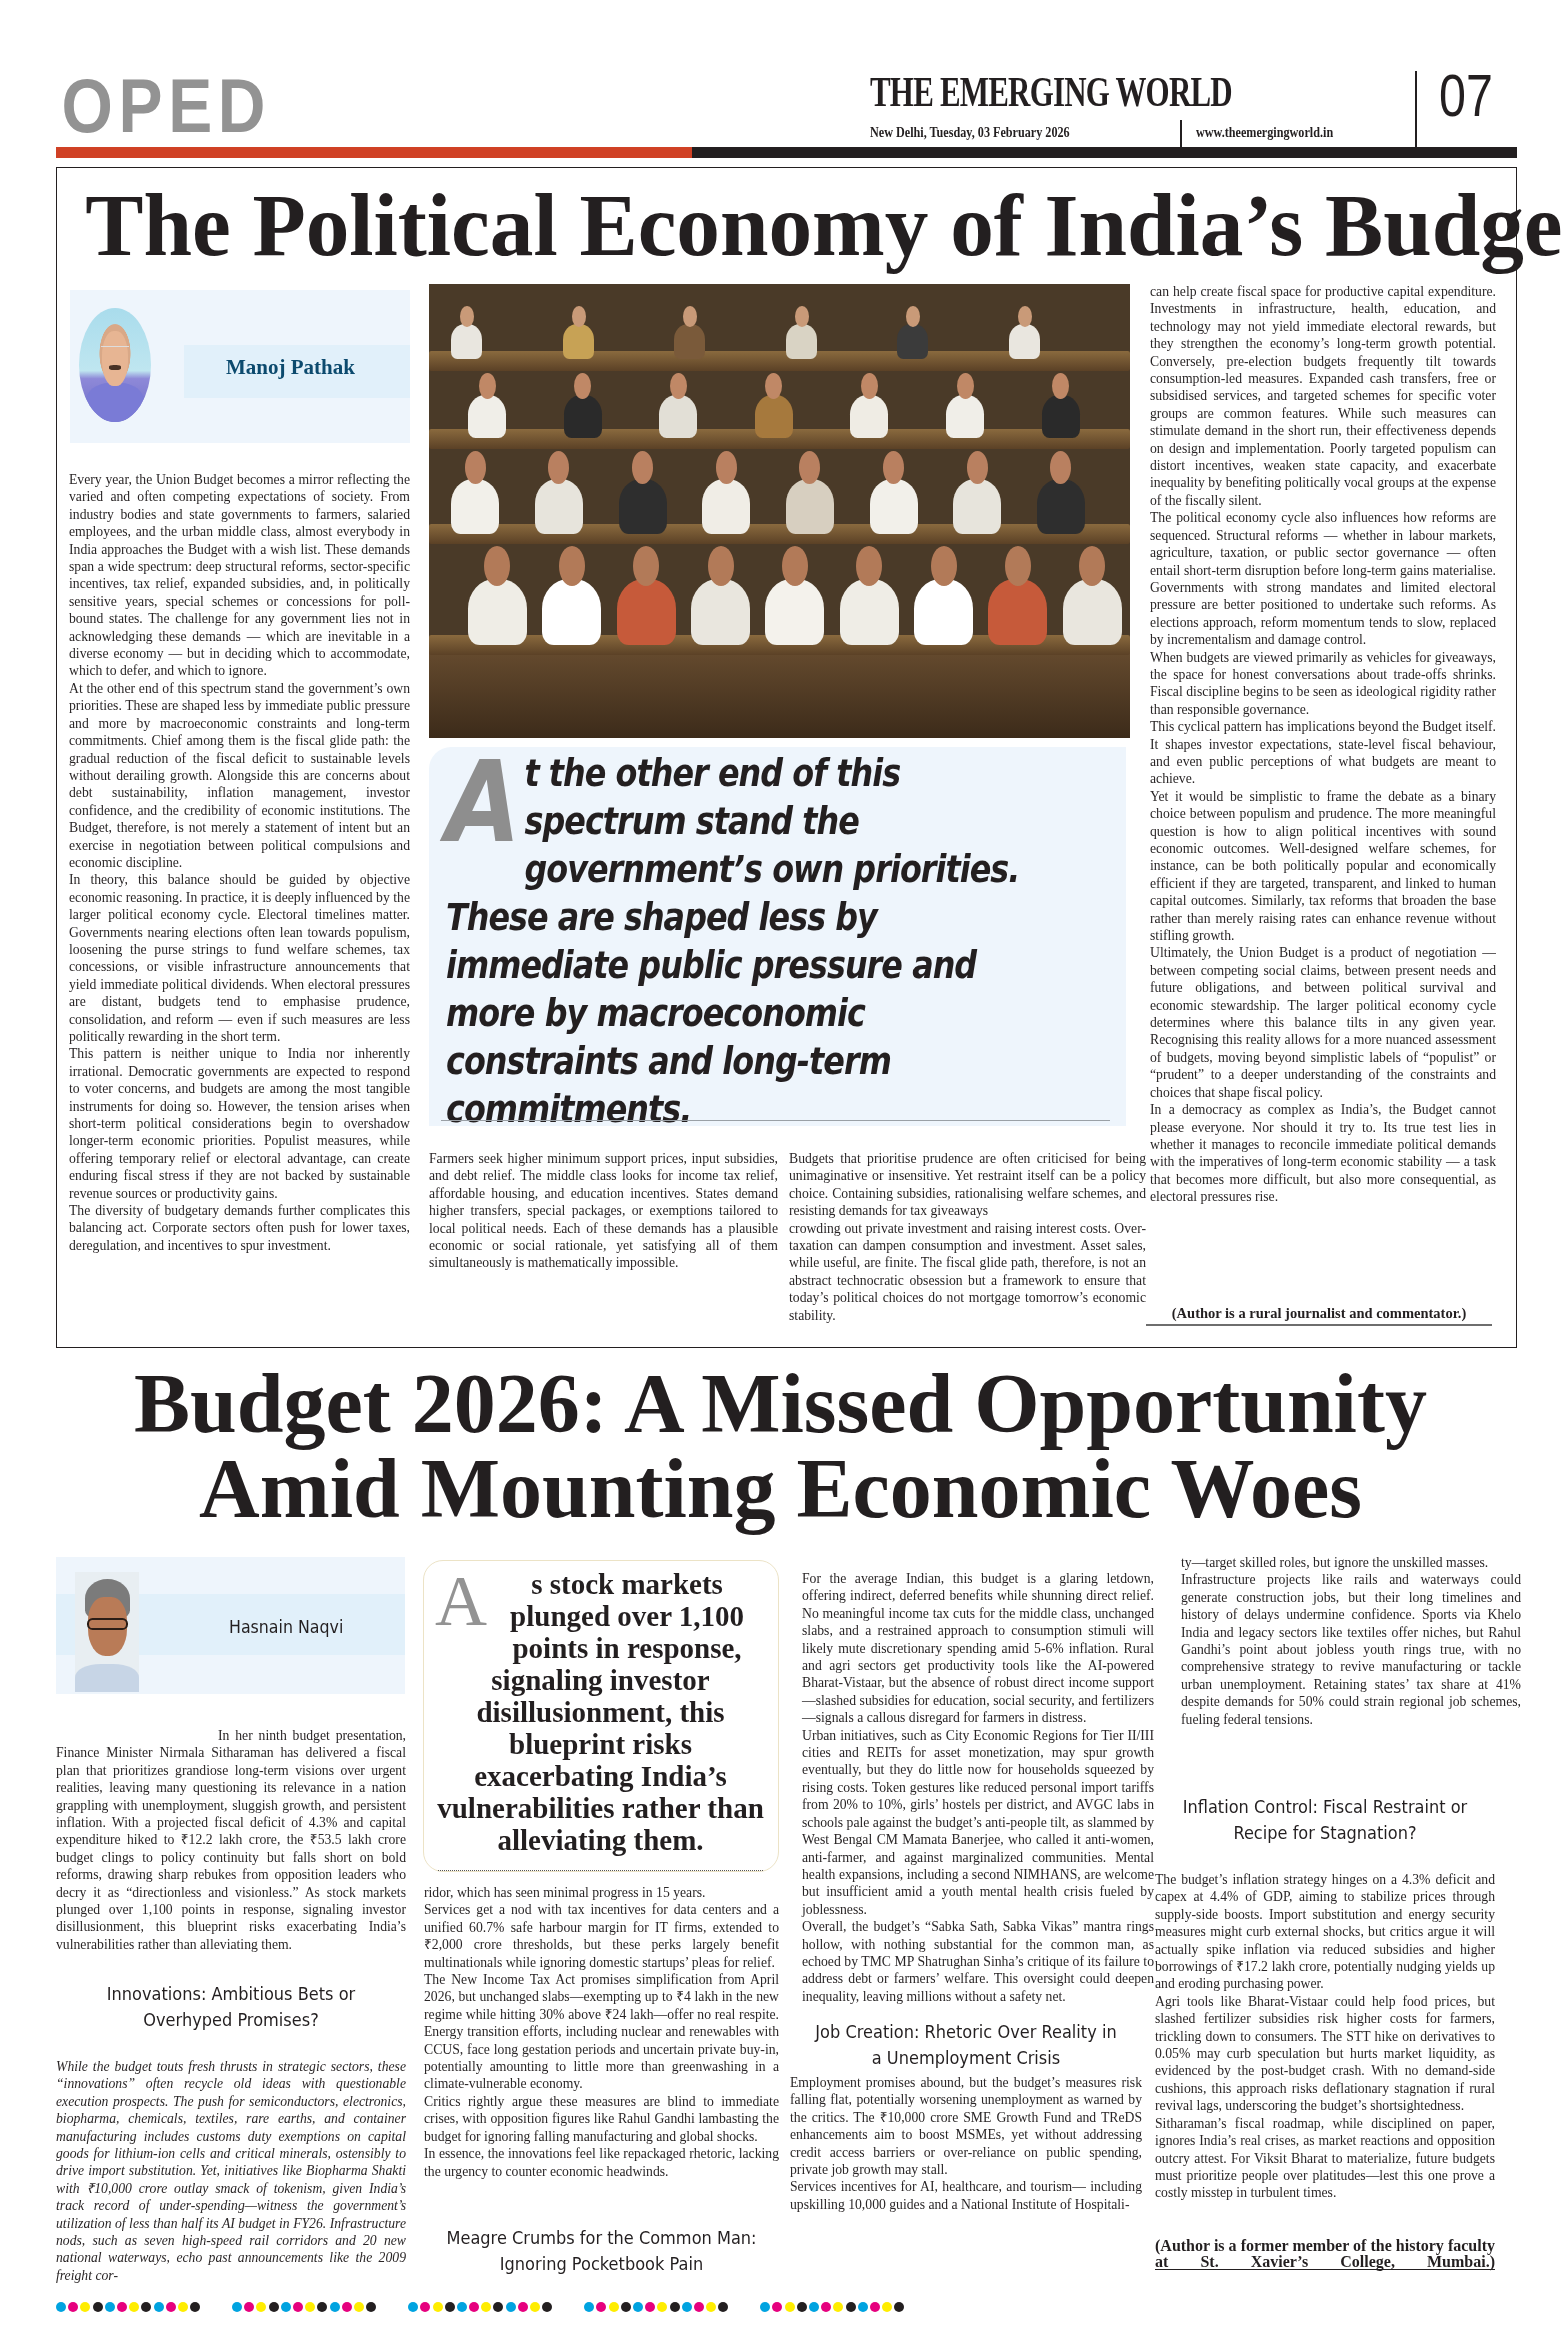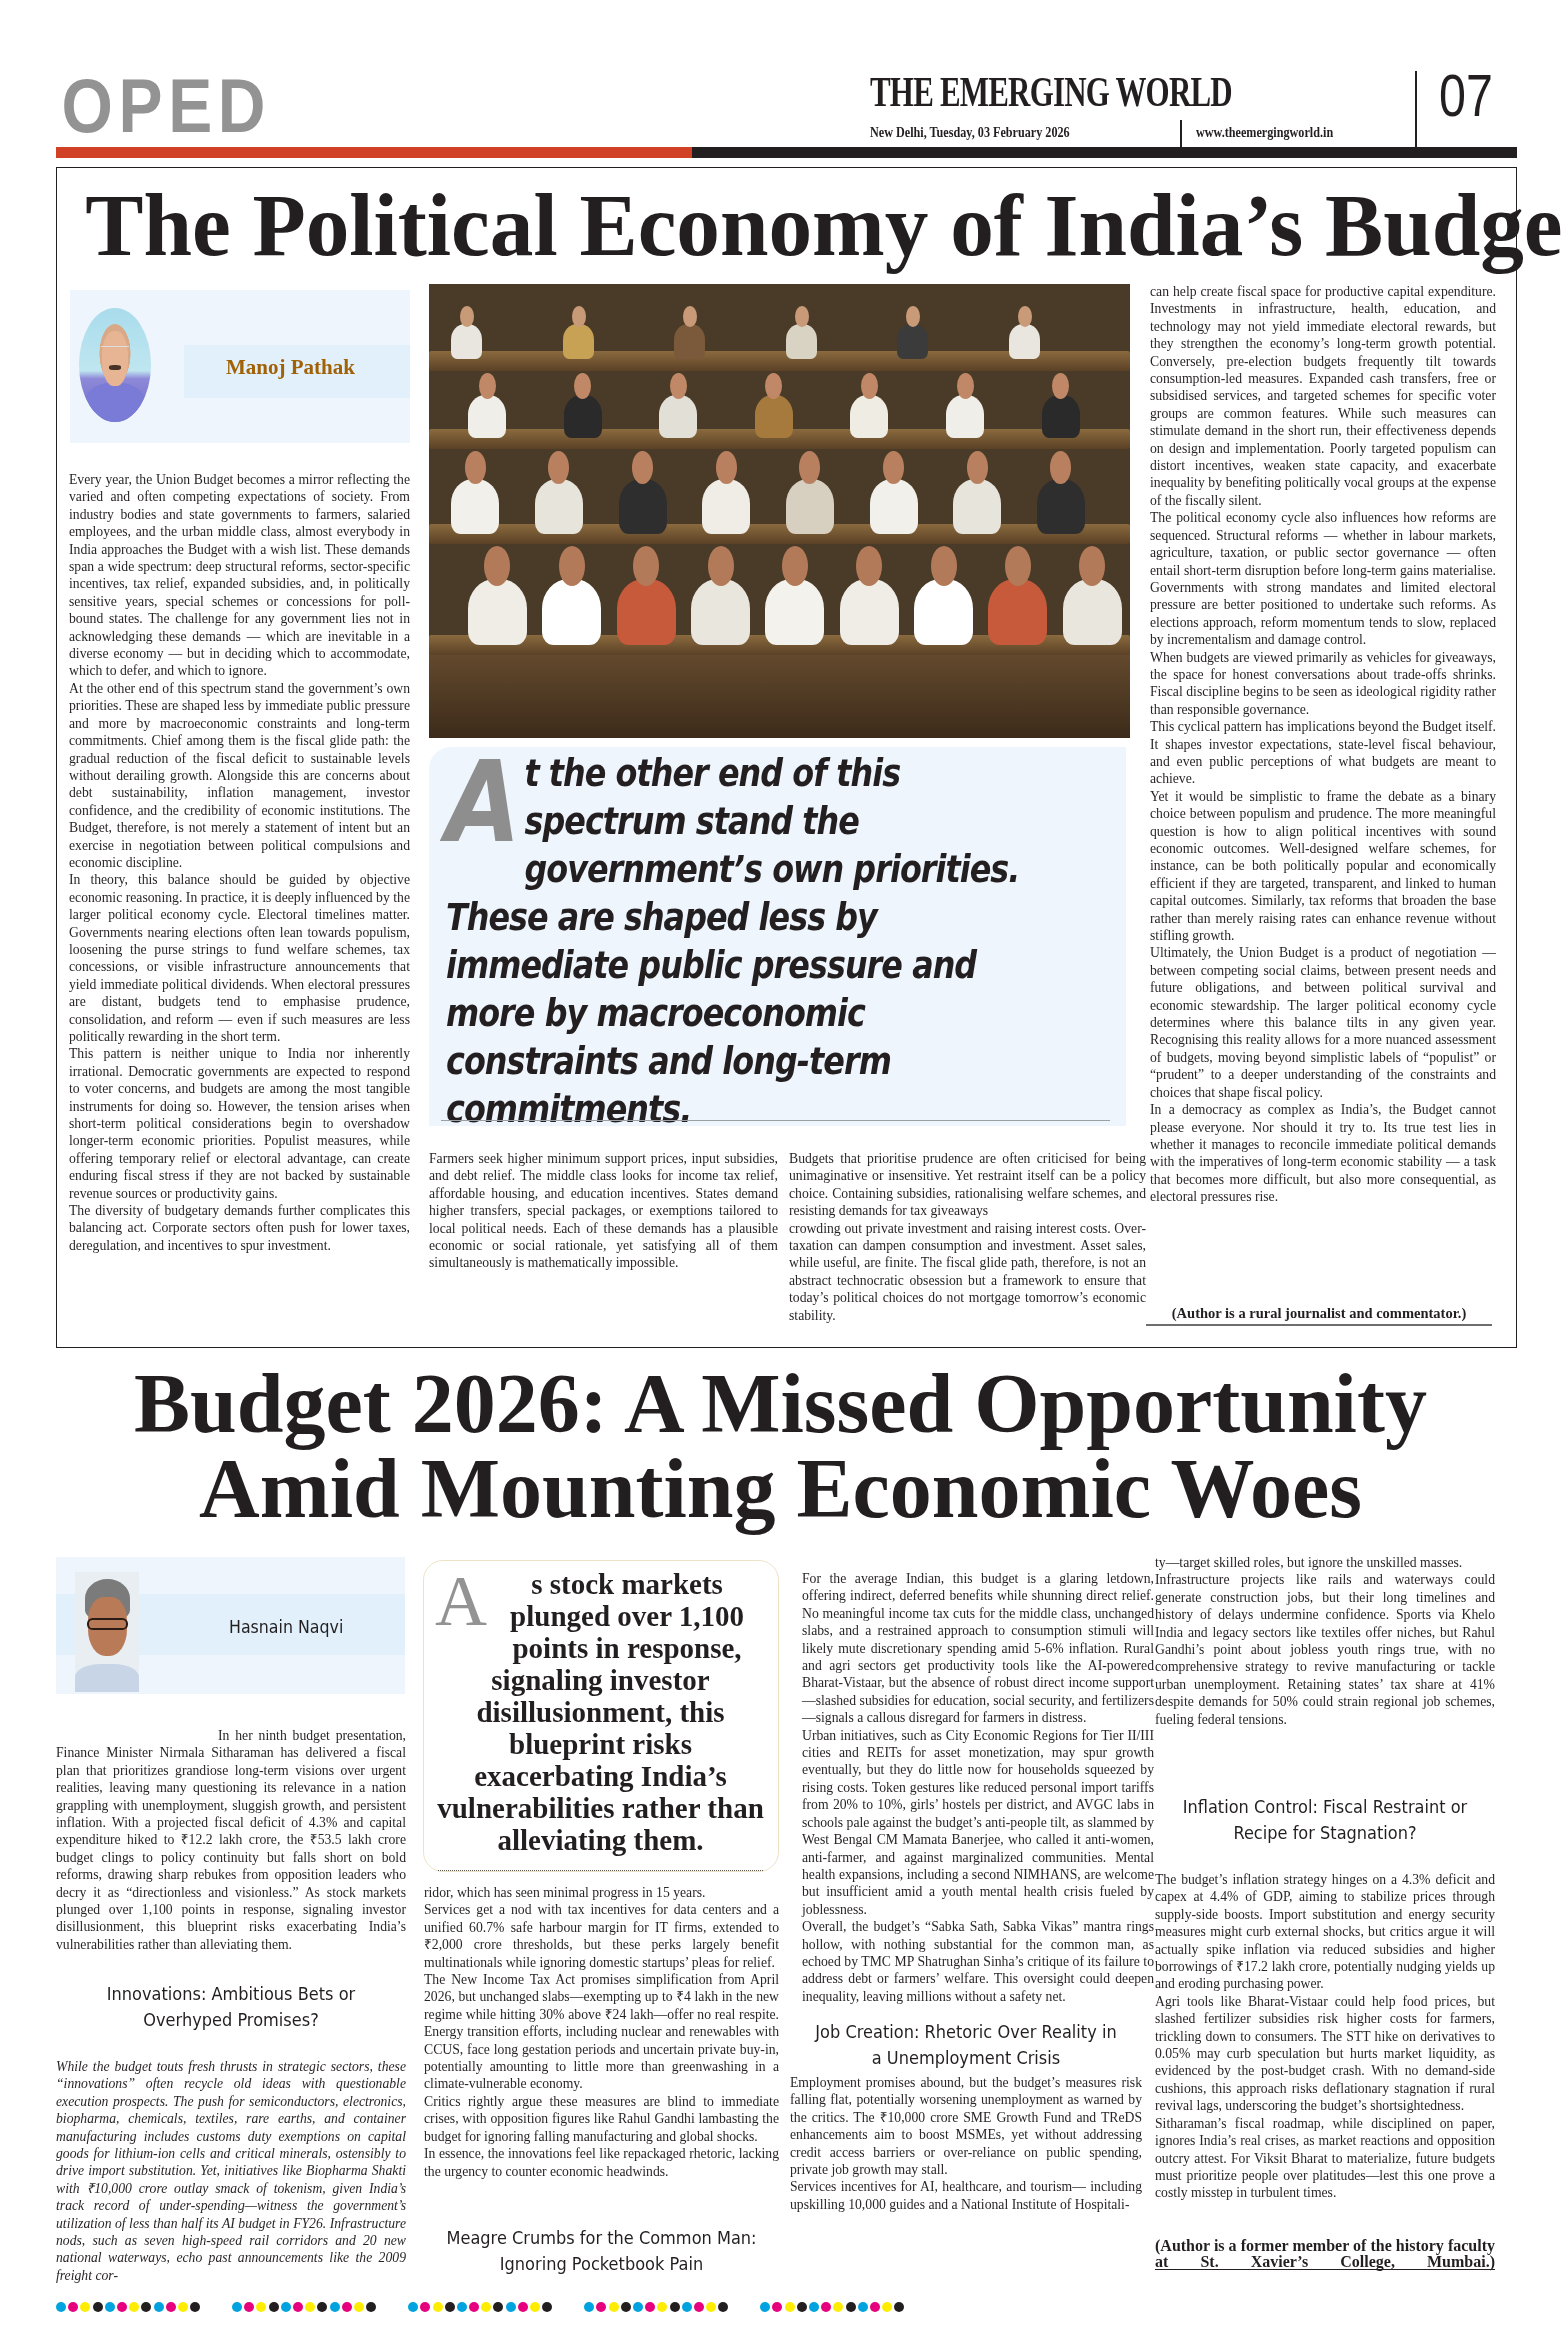--- a/index.html
+++ b/index.html
@@ -21,21 +21,21 @@
   .a1-frame { position: absolute; left: 56px; top: 167px; width: 1461px; height: 1181px; border: 1.7px solid #231f20; border-bottom: 1.7px solid #231f20; }
   .a1-headline { position: absolute; left: 71px; top: 181px; width: 1427px; text-align: center; font-family: "Liberation Serif", serif; font-weight: 700; font-size: 89px; line-height: 1; white-space: nowrap; transform: scaleX(0.98); letter-spacing: 0px; color: #231f20; }
 
   .byline-box { position: absolute; background: #eef5fc; }
   .byline-band { position: absolute; background: #e1f0fa; }
   .author-photo { position: absolute; border-radius: 50%; overflow: hidden; background: radial-gradient(ellipse at 50% 40%, #f3c9a8 0 22%, #d9a887 23% 30%, transparent 31%), linear-gradient(180deg, #a9dcec 0%, #bfe6f0 55%, #8e89d8 62%, #6b6cc8 100%); }
   .author-photo .face { position: absolute; left: 32%; top: 20%; width: 36%; height: 48%; border-radius: 45%; background: #e7b593; }
   .author-photo .glasses { position: absolute; left: 30%; top: 33%; width: 40%; height: 6%; border-top: 1.1px solid #ddd; }
   .author-photo .moustache { position: absolute; left: 42%; top: 50%; width: 16%; height: 4%; background: #4a3326; border-radius: 40%; }
   .author-photo .shirt { position: absolute; left: 10%; top: 66%; width: 80%; height: 40%; background: #7a7bd6; border-radius: 40% 40% 0 0; }
-  .author-name { position: absolute; font-family: "Liberation Serif", serif; font-weight: 700; color: #a16207; white-space: nowrap; text-align: right; }
+  .author-name { position: absolute; font-family: "Liberation Serif", serif; font-weight: 700; color: #0c4a6e; white-space: nowrap; text-align: right; }
 
   .col { position: absolute; font-family: "Liberation Serif", serif; font-size: 13.7px; line-height: 17.4px; text-align: justify; color: #2a2627; transform-origin: top left; }
   .col p { margin: 0; }
   .col p + p { margin-top: 0; }
 
   .photo { position: absolute; left: 429px; top: 284px; width: 701px; height: 454px; overflow: hidden; background: #4a3a28; }
   .photo .bench { position: absolute; height: 20px; background: linear-gradient(180deg, #8a6a3e, #5b4126); border-radius: 2.2px; }
   .photo .seat { position: absolute; border-radius: 45% 45% 20% 20%; }
   .photo .floor { position: absolute; left: 0; bottom: 0; width: 100%; height: 100px; background: linear-gradient(180deg, #6b4f31, #3c2b1a); }
 
@@ -242,21 +242,21 @@
   <p>For the average Indian, this budget is a glaring letdown, offering indirect, deferred benefits while shunning direct relief. No meaningful income tax cuts for the middle class, unchanged slabs, and a restrained approach to consumption stimuli will likely mute discretionary spending amid 5-6% inflation. Rural and agri sectors get productivity tools like the AI-powered Bharat-Vistaar, but the absence of robust direct income support—slashed subsidies for education, social security, and fertilizers—signals a callous disregard for farmers in distress.</p>
   <p>Urban initiatives, such as City Economic Regions for Tier II/III cities and REITs for asset monetization, may spur growth eventually, but they do little now for households squeezed by rising costs. Token gestures like reduced personal import tariffs from 20% to 10%, girls’ hostels per district, and AVGC labs in schools pale against the budget’s anti-people tilt, as slammed by West Bengal CM Mamata Banerjee, who called it anti-women, anti-farmer, and against marginalized communities. Mental health expansions, including a second NIMHANS, are welcome but insufficient amid a youth mental health crisis fueled by joblessness.</p>
   <p>Overall, the budget’s “Sabka Sath, Sabka Vikas” mantra rings hollow, with nothing substantial for the common man, as echoed by TMC MP Shatrughan Sinha’s critique of its failure to address debt or farmers’ welfare. This oversight could deepen inequality, leaving millions without a safety net.</p>
 </div>
 <div class="subhead" style="left:790px; top:2019px; width:352px;">Job Creation: Rhetoric Over Reality in a Unemployment Crisis</div>
 <div class="col" style="left:790px; top:2074px; width:352px;">
   <p>Employment promises abound, but the budget’s measures risk falling flat, potentially worsening unemployment as warned by the critics. The ₹10,000 crore SME Growth Fund and TReDS enhancements aim to boost MSMEs, yet without addressing credit access barriers or over-reliance on public spending, private job growth may stall.</p>
   <p>Services incentives for AI, healthcare, and tourism— including upskilling 10,000 guides and a National Institute of Hospitali-</p>
 </div>
 
-<div class="col" style="left:1155px; top:1554px; width:340px;">
+<div class="col" style="left:1181px; top:1554px; width:340px;">
   <p>ty—target skilled roles, but ignore the unskilled masses.</p>
   <p>Infrastructure projects like rails and waterways could generate construction jobs, but their long timelines and history of delays undermine confidence. Sports via Khelo India and legacy sectors like textiles offer niches, but Rahul Gandhi’s point about jobless youth rings true, with no comprehensive strategy to revive manufacturing or tackle urban unemployment. Retaining states’ tax share at 41% despite demands for 50% could strain regional job schemes, fueling federal tensions.</p>
 </div>
 <div class="subhead" style="left:1155px; top:1794px; width:340px;">Inflation Control: Fiscal Restraint or Recipe for Stagnation?</div>
 <div class="col" style="left:1155px; top:1871px; width:340px;">
   <p>The budget’s inflation strategy hinges on a 4.3% deficit and capex at 4.4% of GDP, aiming to stabilize prices through supply-side boosts. Import substitution and energy security measures might curb external shocks, but critics argue it will actually spike inflation via reduced subsidies and higher borrowings of ₹17.2 lakh crore, potentially nudging yields up and eroding purchasing power.</p>
   <p>Agri tools like Bharat-Vistaar could help food prices, but slashed fertilizer subsidies risk higher costs for farmers, trickling down to consumers. The STT hike on derivatives to 0.05% may curb speculation but hurts market liquidity, as evidenced by the post-budget crash. With no demand-side cushions, this approach risks deflationary stagnation if rural revival lags, underscoring the budget’s shortsightedness.</p>
   <p>Sitharaman’s fiscal roadmap, while disciplined on paper, ignores India’s real crises, as market reactions and opposition outcry attest. For Viksit Bharat to materialize, future budgets must prioritize people over platitudes—lest this one prove a costly misstep in turbulent times.</p>
 </div>
 <div class="a2-credit">(Author is a former member of the history faculty at St. Xavier’s College, Mumbai.)</div>

